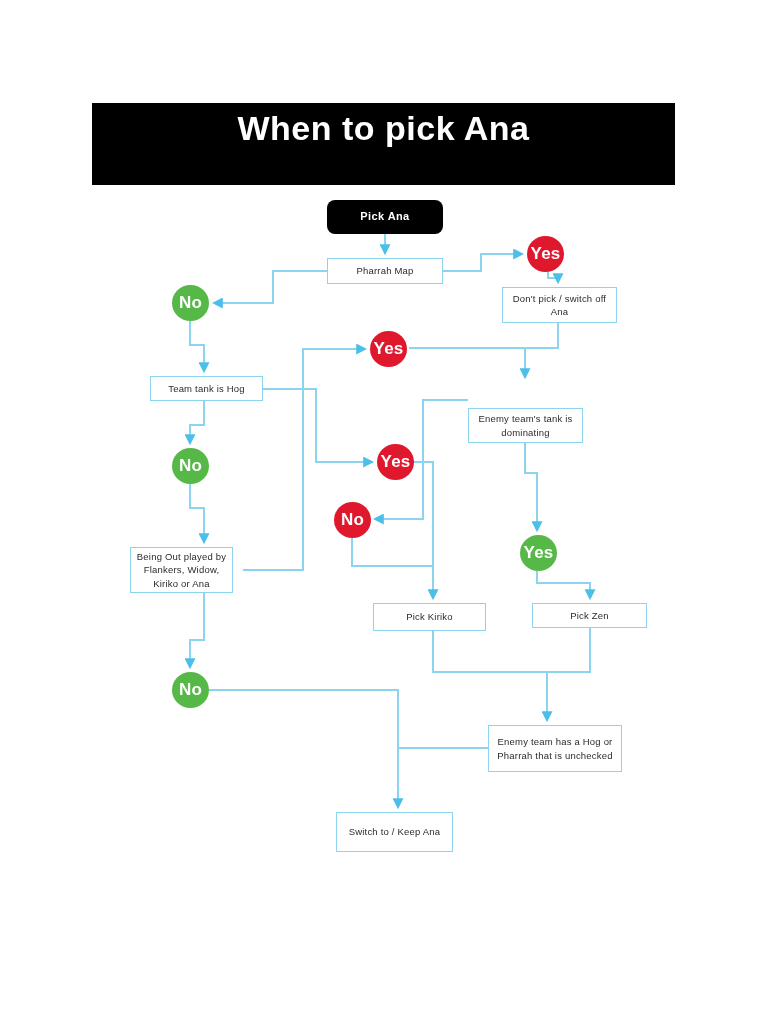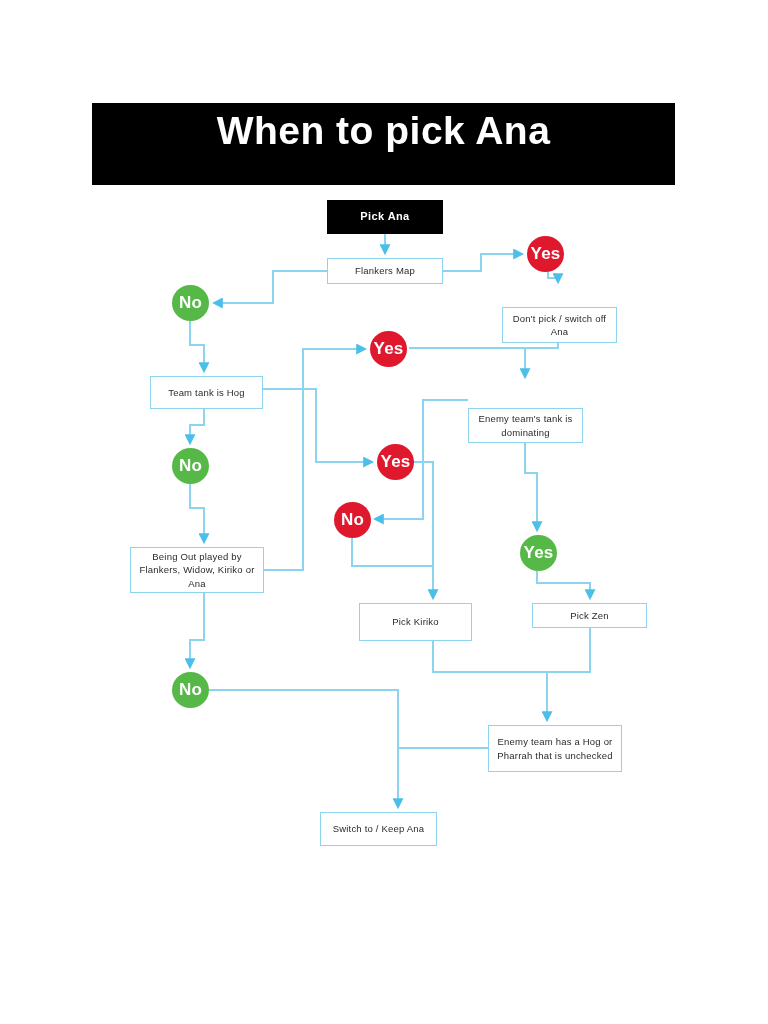--- a/index.html
+++ b/index.html
@@ -5,21 +5,21 @@
   html,body{margin:0;padding:0;background:#ffffff;}
   .page{
     position:relative;width:768px;height:1024px;background:#ffffff;
     font-family:"Liberation Sans",sans-serif;overflow:hidden;
   }
   .title-bar{
     position:absolute;left:92px;top:103px;width:583px;height:82px;
     background:#000000;display:flex;justify-content:center;align-items:flex-start;
   }
   .title-bar .title-text{
-    color:#ffffff;font-weight:bold;font-size:39px;letter-spacing:.5px;
+    color:#ffffff;font-weight:bold;font-size:34px;letter-spacing:.5px;
     margin-top:6px;
   }
   svg.wires{position:absolute;left:0;top:0;width:768px;height:1024px;}
   .node{
     position:absolute;background:#ffffff;border:1.5px solid #8fd4ef;
     display:flex;align-items:center;justify-content:center;text-align:center;
     font-size:9.5px;line-height:1.4;color:#2b2b2b;box-sizing:border-box;
     padding:2px 3px;letter-spacing:.2px;
   }
   .node.start{
@@ -65,39 +65,39 @@
     <path d="M352,538 L352,566 L433,566"></path>
     <path d="M525,417 L525,473 L537,473 L537,530" marker-end="url(#arrow)"></path>
     <path d="M537,571 L537,583 L590,583 L590,598" marker-end="url(#arrow)"></path>
     <path d="M433,627 L433,672 L590,672 L590,628"></path>
     <path d="M547,672 L547,720" marker-end="url(#arrow)"></path>
     <path d="M204,593 L204,640 L190,640 L190,667" marker-end="url(#arrow)"></path>
     <path d="M208,690 L398,690 L398,807" marker-end="url(#arrow)"></path>
     <path d="M398,748 L488,748"></path>
   </svg>
 
-  <div class="node start" style="left:327px;top:200px;width:116px;height:34px;">Pick Ana</div>
+  <div class="node start" style="left:327px;top:200px;width:116px;height:34px;border-radius:8px;">Pick Ana</div>
 
-  <div class="node" style="left:327px;top:258px;width:116px;height:26px;">Flankers Map</div>
+  <div class="node" style="left:327px;top:258px;width:116px;height:26px;">Pharrah Map</div>
 
-  <div class="node" style="left:502px;top:287px;width:115px;height:36px;margin-top:20px;">Don't pick / switch off Ana</div>
+  <div class="node" style="left:502px;top:287px;width:115px;height:36px;">Don't pick / switch off Ana</div>
 
-  <div class="node" style="left:150px;top:376px;width:113px;height:33px;">Team tank is Hog</div>
+  <div class="node" style="left:150px;top:376px;width:113px;height:25px;">Team tank is Hog</div>
 
   <div class="node" style="left:468px;top:382px;width:115px;height:35px;margin-top:26px;">Enemy team's tank is dominating</div>
 
-  <div class="node" style="left:130px;top:547px;width:134px;height:46px;">Being Out played by Flankers, Widow, Kiriko or Ana</div>
+  <div class="node" style="left:130px;top:547px;width:103px;height:46px;">Being Out played by Flankers, Widow, Kiriko or Ana</div>
 
-  <div class="node" style="left:359px;top:603px;width:113px;height:38px;">Pick Kiriko</div>
+  <div class="node" style="left:373px;top:603px;width:113px;height:28px;">Pick Kiriko</div>
 
   <div class="node" style="left:532px;top:603px;width:115px;height:25px;">Pick Zen</div>
 
   <div class="node" style="left:488px;top:725px;width:134px;height:47px;">Enemy team has a Hog or Pharrah that is unchecked</div>
 
-  <div class="node" style="left:320px;top:812px;width:117px;height:34px;">Switch to / Keep Ana</div>
+  <div class="node" style="left:336px;top:812px;width:117px;height:40px;">Switch to / Keep Ana</div>
 
   <div class="decision" style="left:527px;top:236px;" data-color="red">Yes</div>
 
   <div class="decision" style="left:172px;top:285px;" data-color="green">No</div>
 
   <div class="decision" style="left:370px;top:331px;" data-color="red">Yes</div>
 
   <div class="decision" style="left:377px;top:444px;" data-color="red">Yes</div>
 
   <div class="decision" style="left:334px;top:502px;" data-color="red">No</div>

